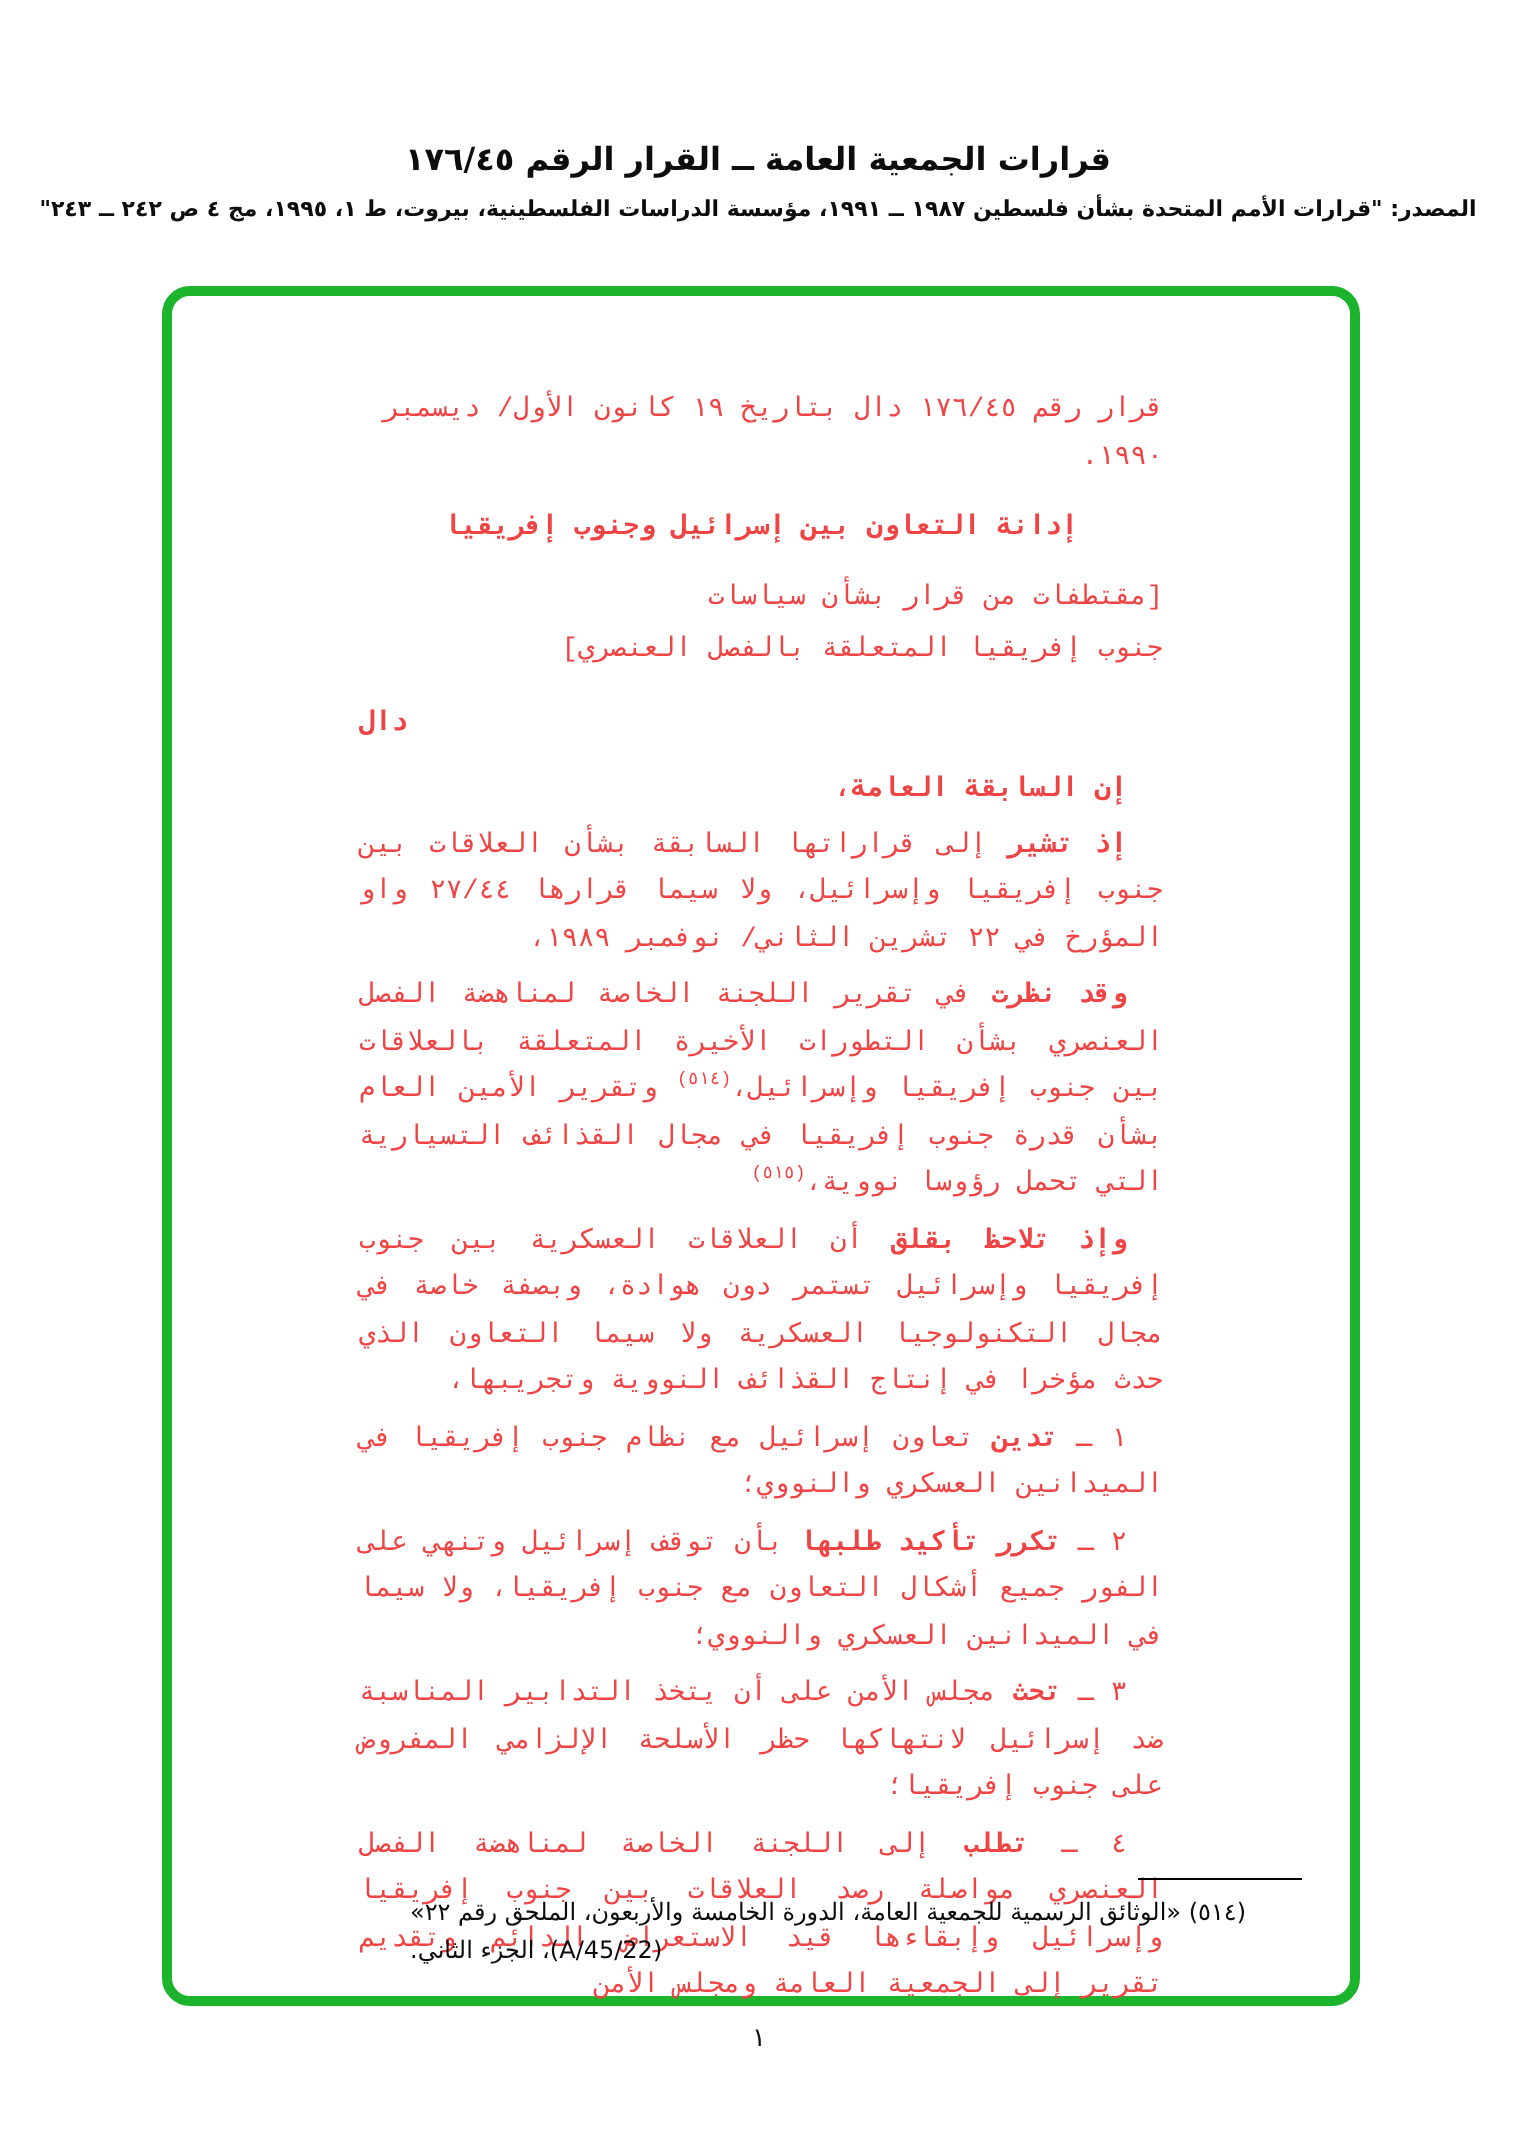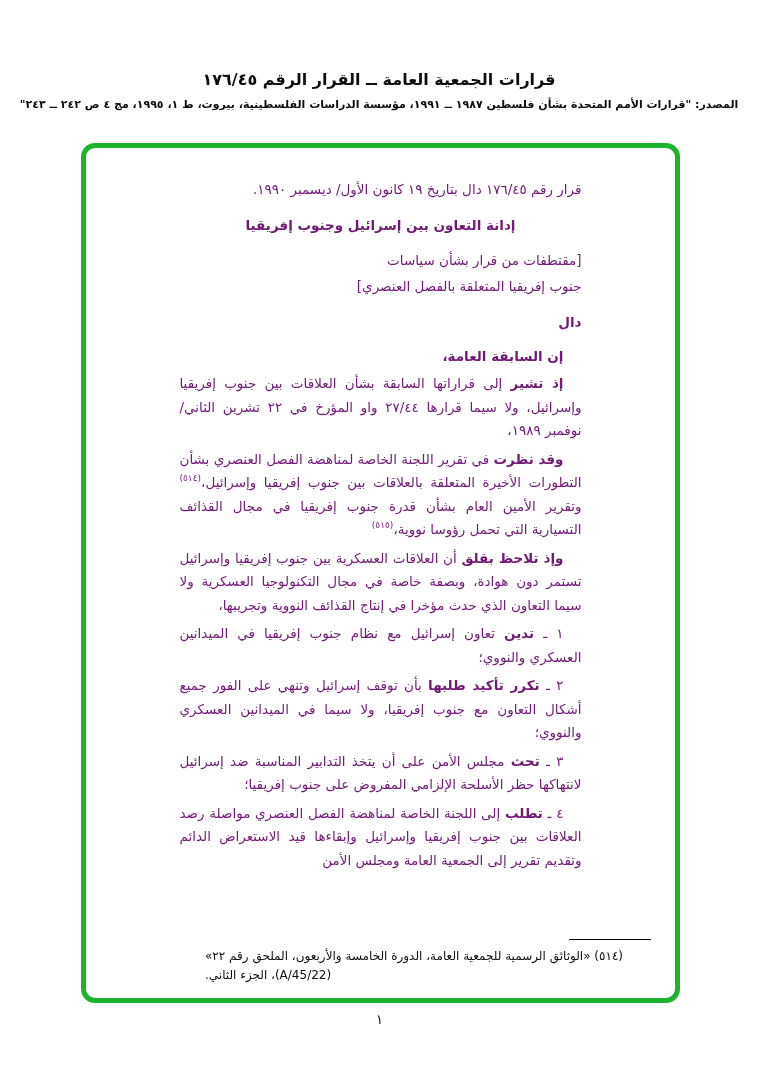--- a/index.html
+++ b/index.html
@@ -11,27 +11,27 @@
   .page-header{position:absolute;top:70px;left:0;width:758px;text-align:center;direction:rtl;}
   .hdr-title{font-size:16px;font-weight:bold;letter-spacing:0;color:#0d0d0d;}
   .hdr-source{font-size:11px;font-weight:bold;margin-top:9px;color:#0d0d0d;}
   
   .green-box{
     position:absolute;left:81px;top:143px;width:589px;height:850px;
     border:5px solid #1cb32d;border-radius:14px;background:#fff;
   }
   
   .doc-col{
-    position:absolute;top:30px;left:0;right:0;margin:0 auto;width:402px;
-    direction:rtl;font-size:13.5px;line-height:23.5px;text-align:justify;color:#701a75;
+    position:absolute;top:30px;left:0;right:0;margin:16px auto;width:402px;
+    direction:rtl;font-size:13.5px;line-height:23.5px;text-align:justify;color:#ef4444;font-family:Liberation Mono, monospace;
   }
   .date-line{text-align:right;margin:0 0 12px 0;}
   .doc-title{font-weight:bold;text-align:center;margin:0 0 10px 0;}
   .doc-subtitle{margin:0;line-height:26px;}
-  .section-letter{font-weight:bold;text-align:right;margin:12px 0 10px 0;}
+  .section-letter{font-weight:bold;text-align:left;margin:12px 0 10px 0;}
   .section-title{font-weight:bold;text-align:center;margin:0 0 12px 0;}
   .preamble-intro{font-weight:bold;text-align:right;text-indent:18px;margin:0 0 4px 0;}
   .para{margin:0 0 5px 0;text-indent:18px;}
   .para b{font-weight:bold;}
   sup.fn-ref{font-size:9px;line-height:0;vertical-align:6px;}
   
   .footnotes{
     position:absolute;right:24px;bottom:14px;width:446px;direction:rtl;
     font-size:12px;line-height:18.5px;text-align:left;color:#0d0d0d;
   }

